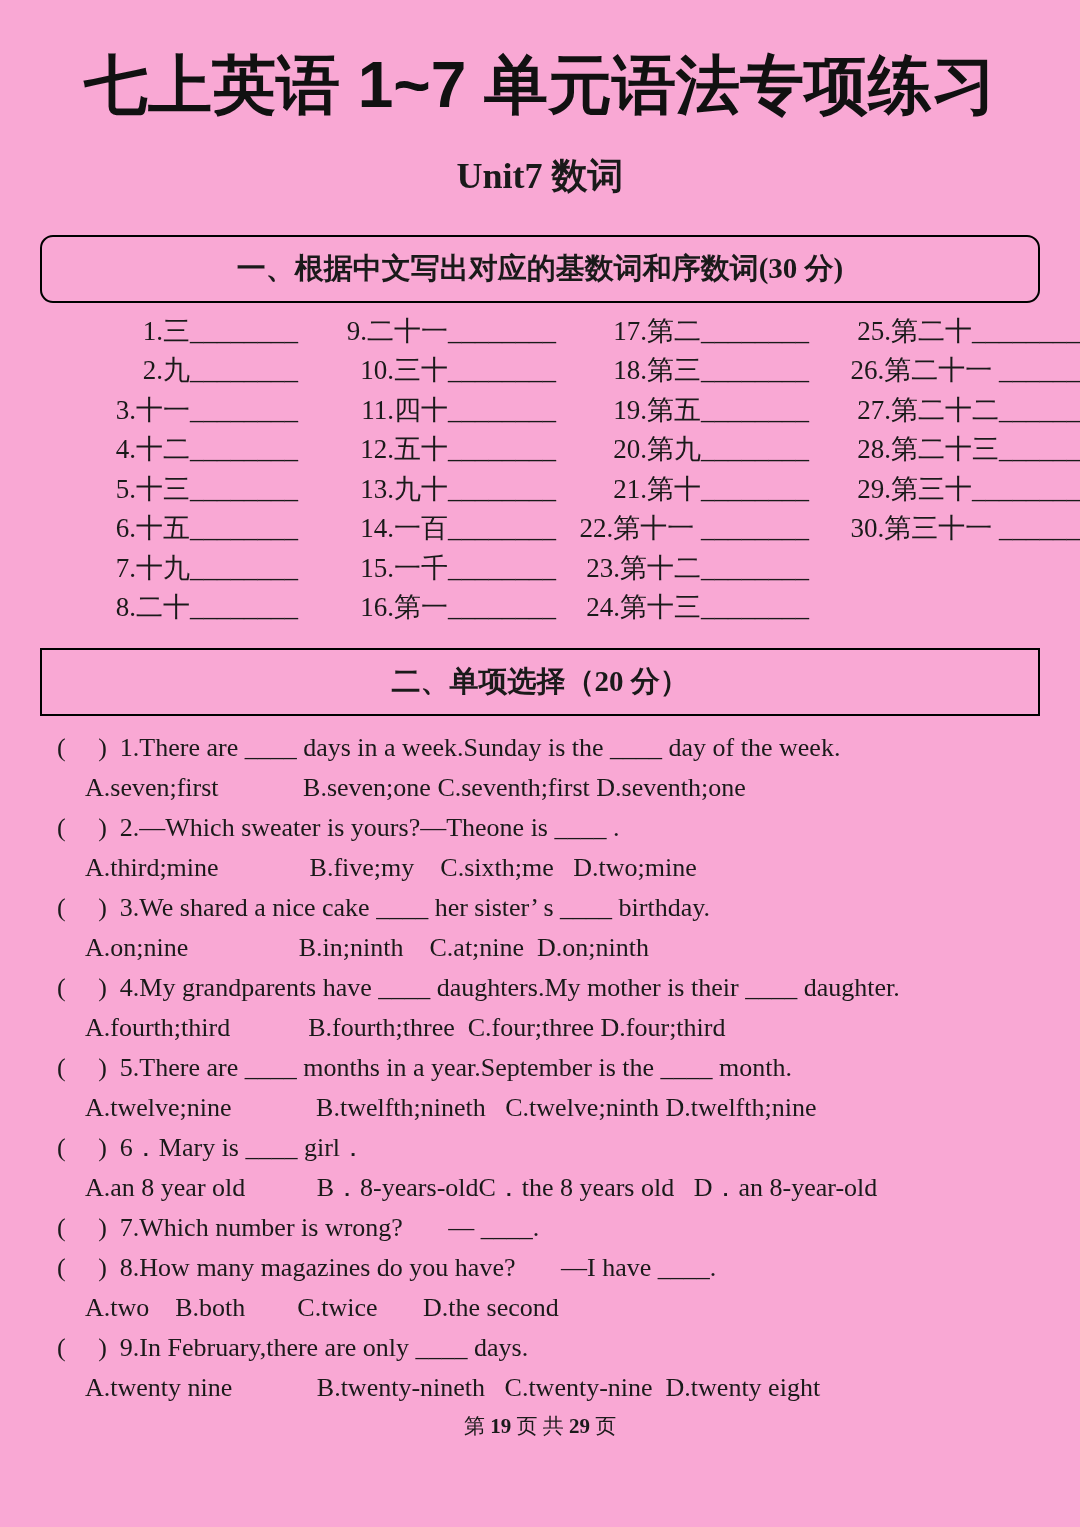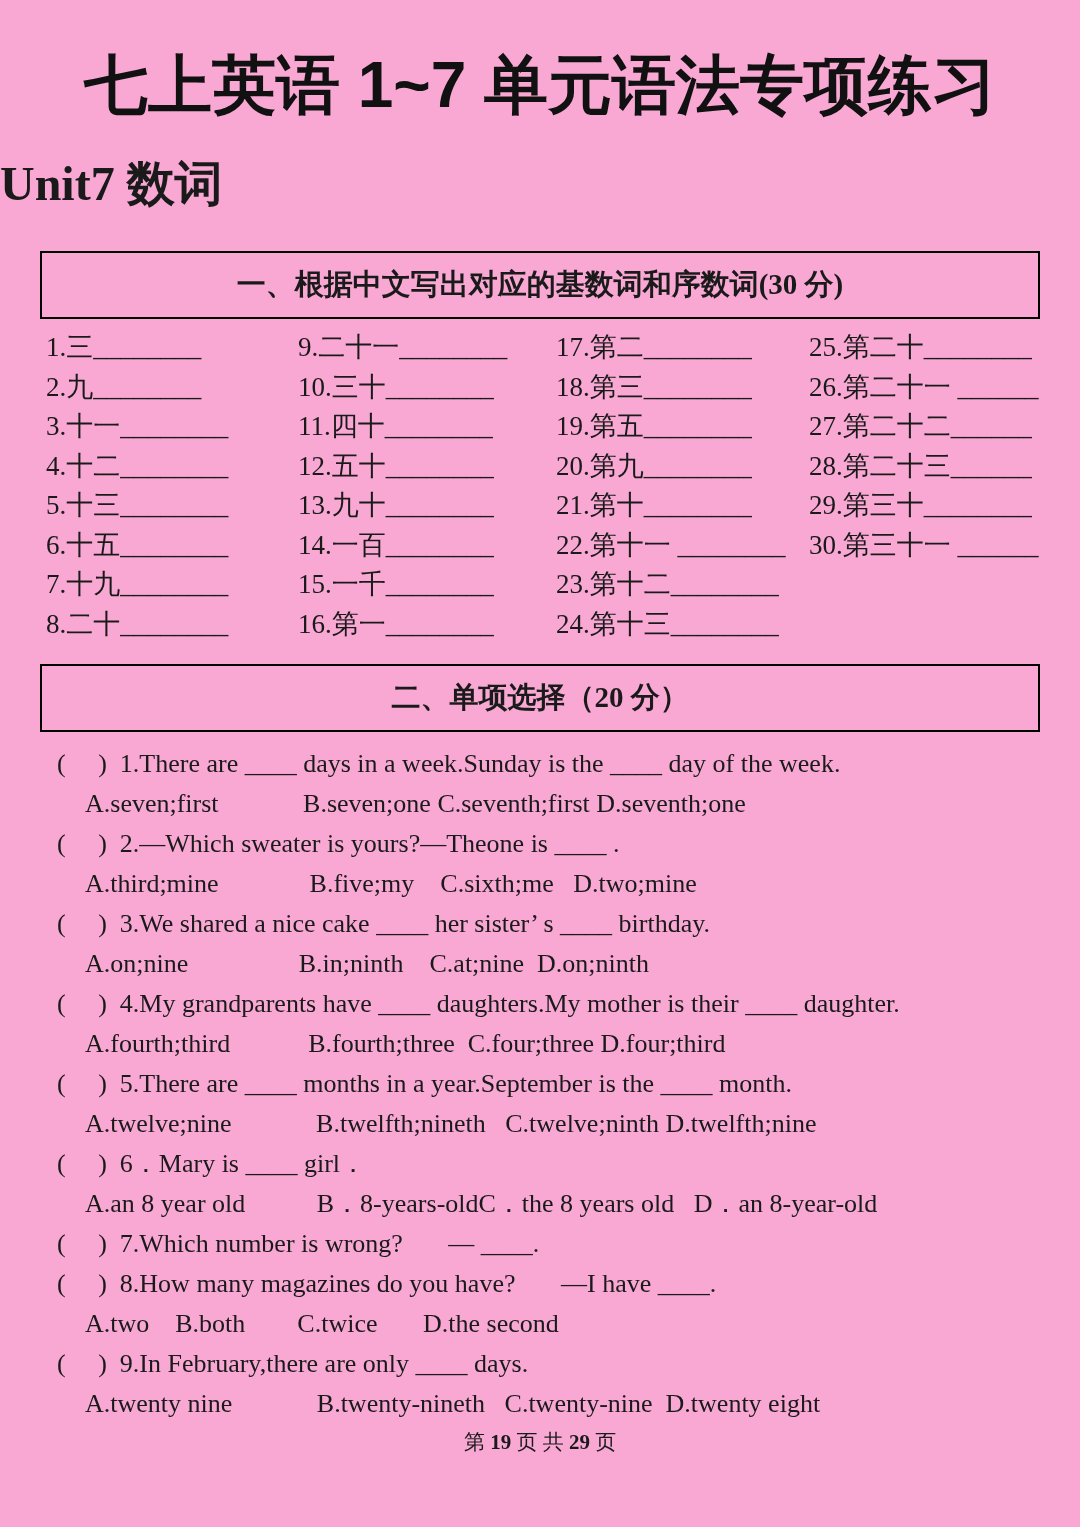--- a/index.html
+++ b/index.html
@@ -6,34 +6,34 @@
   .page{
     width:1080px;height:1527px;margin:0 auto;background:#f9a8d4;color:#1a1a1a;
     font-family:"Liberation Serif","DejaVu Serif",serif;
     box-sizing:border-box;padding-top:42px;overflow:hidden;position:relative;
   }
   .title{
     margin:0;text-align:center;font-family:"Liberation Sans","DejaVu Sans",sans-serif;
     font-weight:bold;font-size:64px;line-height:1.35;letter-spacing:0px;color:#111;
   }
   .subtitle{
-    margin:24px 0 0 0;text-align:left;font-weight:bold;font-size:48px;line-height:1.35;
+    margin:24px 0 0 0;text-align:center;font-weight:bold;font-size:36px;line-height:1.35;
   }
   .section-box{
     margin:0 40px;border:2px solid #000;height:64px;
     display:flex;align-items:center;justify-content:center;
     font-weight:bold;font-size:29px;white-space:pre;
   }
-  .section-box.first{margin-top:34px;}
+  .section-box.first{margin-top:34px;border-radius:13px;}
   .section-box.second{margin-top:20px;}
   .fill-grid{
     display:grid;grid-template-columns:252px 258px 253px auto;
     margin:9px 0 0 46px;
   }
-  .fill-col{display:block;}
+  .fill-col{display:block;text-align:right;}
   .fill-item{font-size:27px;line-height:39.5px;white-space:pre;}
   .questions{margin:12px 0 0 0;padding-left:57px;}
   .q-line{font-size:26px;line-height:40px;white-space:pre;}
   .q-options{padding-left:28px;}
   .footer{margin-top:4px;text-align:center;font-size:21px;white-space:pre;font-family:Liberation Serif, serif;}
   .footer b{font-weight:bold;}
 </style>
 </head>
 <body>
 

